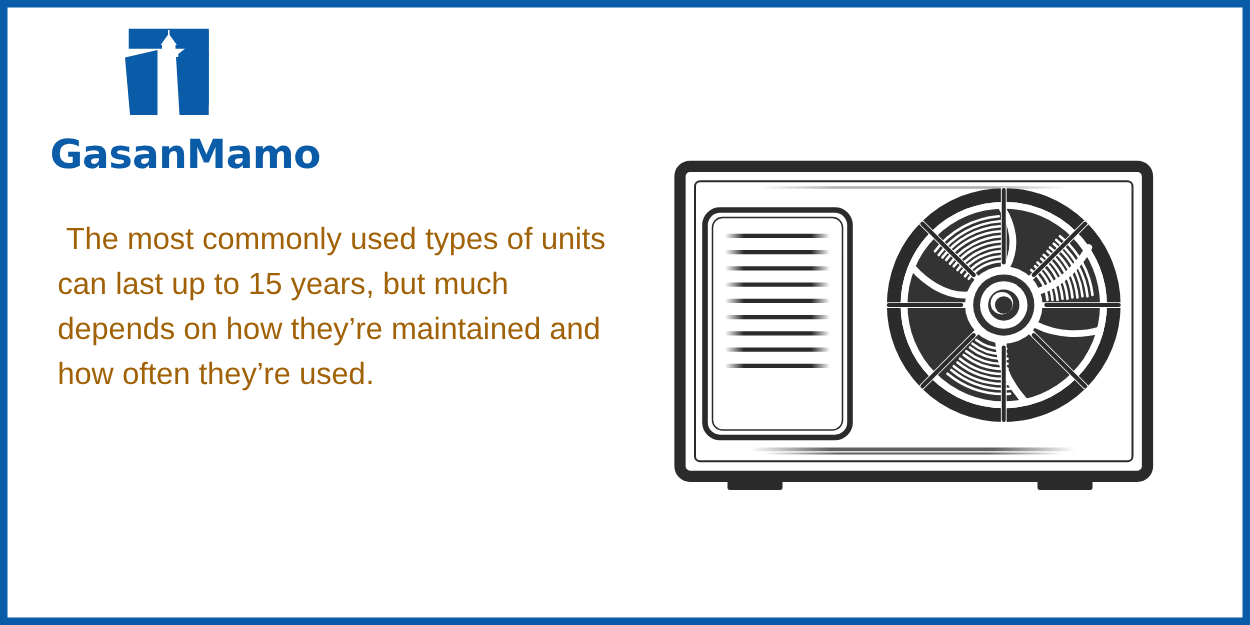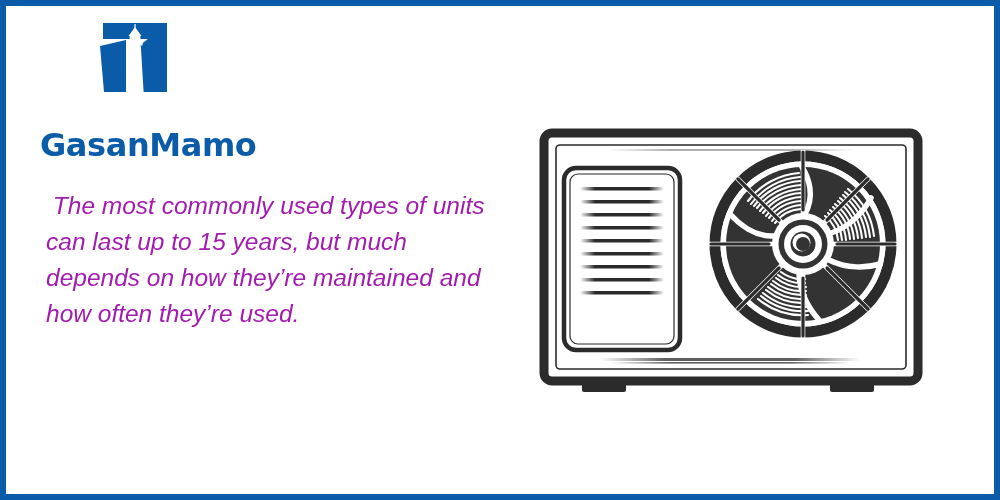--- a/index.html
+++ b/index.html
@@ -52,33 +52,31 @@
   .brand-name {
     position: absolute;
     left: 0;
     top: 82px;
     font-size: 32px;
     font-weight: bold;
     letter-spacing: -0.4px;
     color: #0B5CA8;
     font-family: "DejaVu Sans", sans-serif;
     white-space: nowrap;
-    margin-top: 22px;
   }
   .body-copy {
     position: absolute;
     left: 6px;
-    top: 166px;
+    top: 152px;
     width: 452px;
     font-size: 24.5px;
     line-height: 36px;
-    color: #a21caf;
+    color: #a16207;
     font-family: "Liberation Sans", sans-serif;
     white-space: pre-wrap;
-    font-style: italic;
   }
 
   
   .illustration {
     position: absolute;
     left: 530px;
     top: 100px;
     width: 420px;
     height: 300px;
   }

